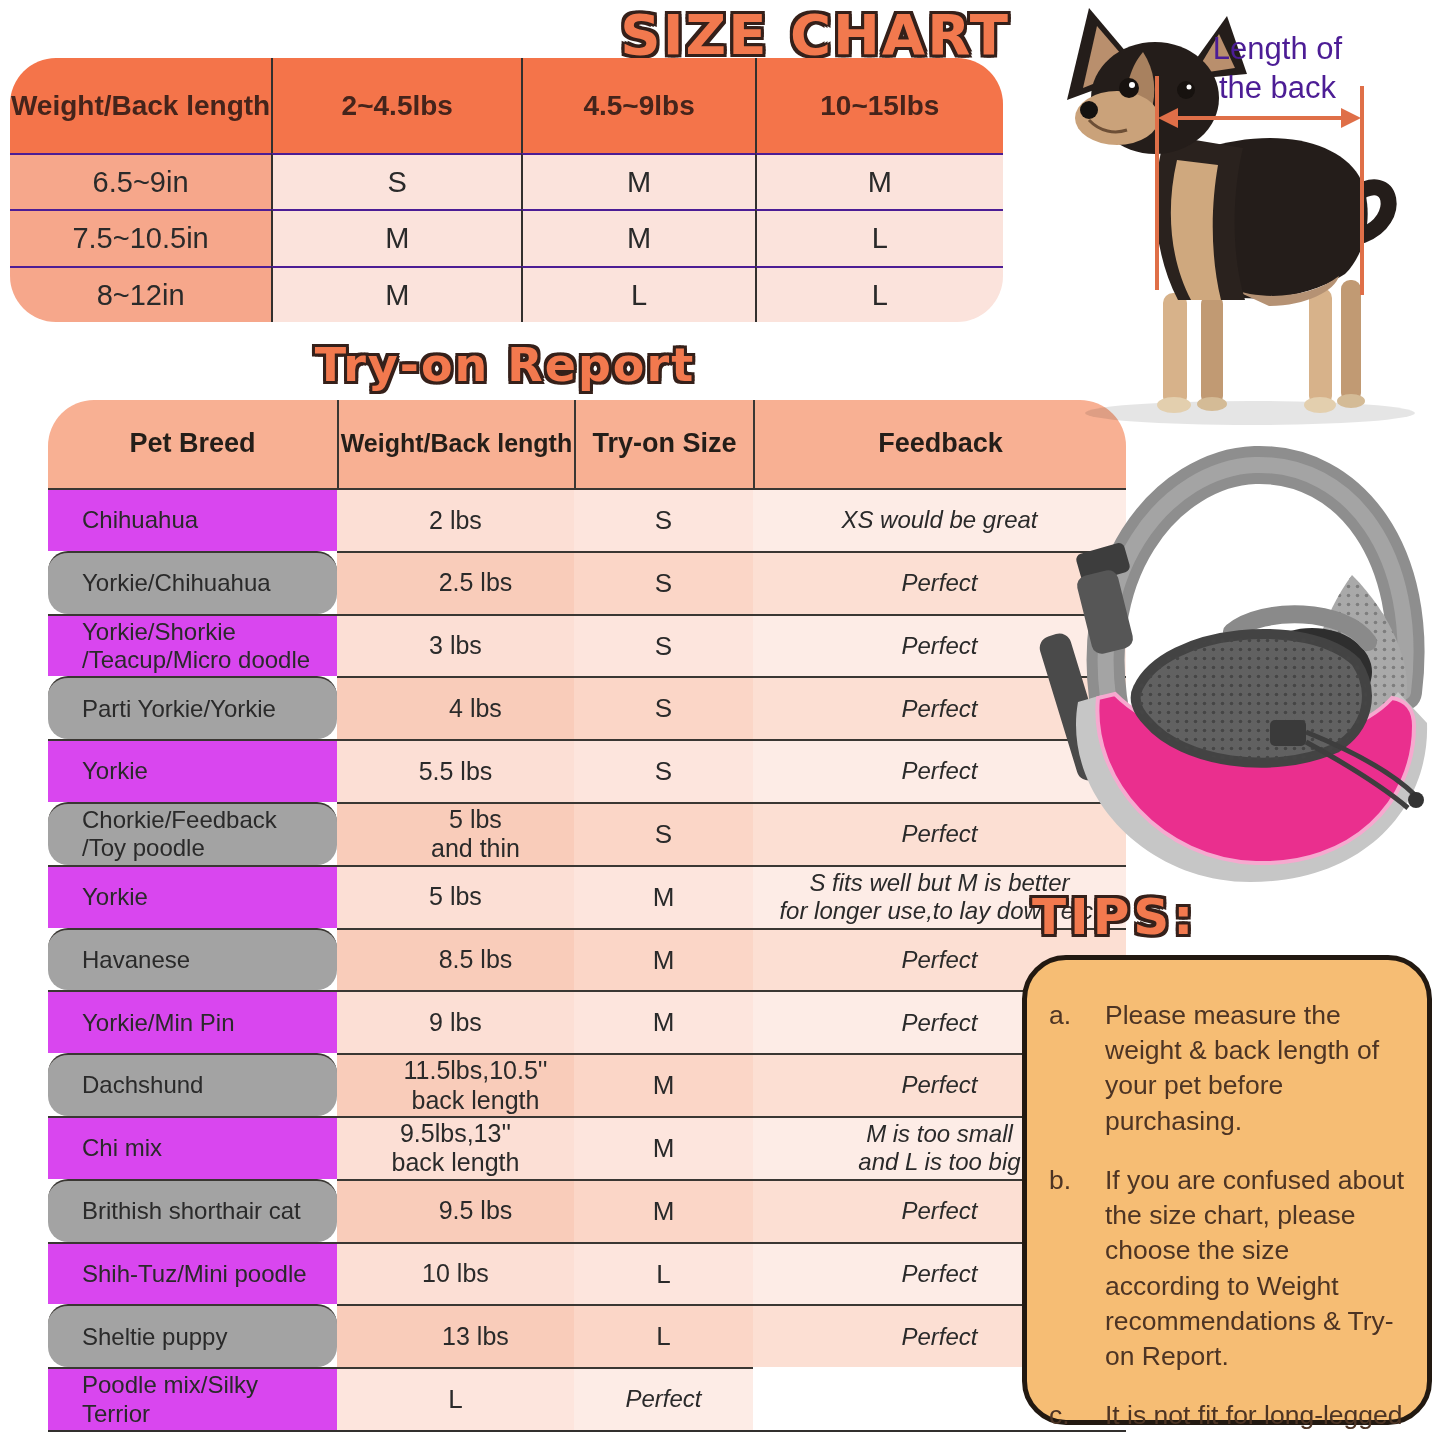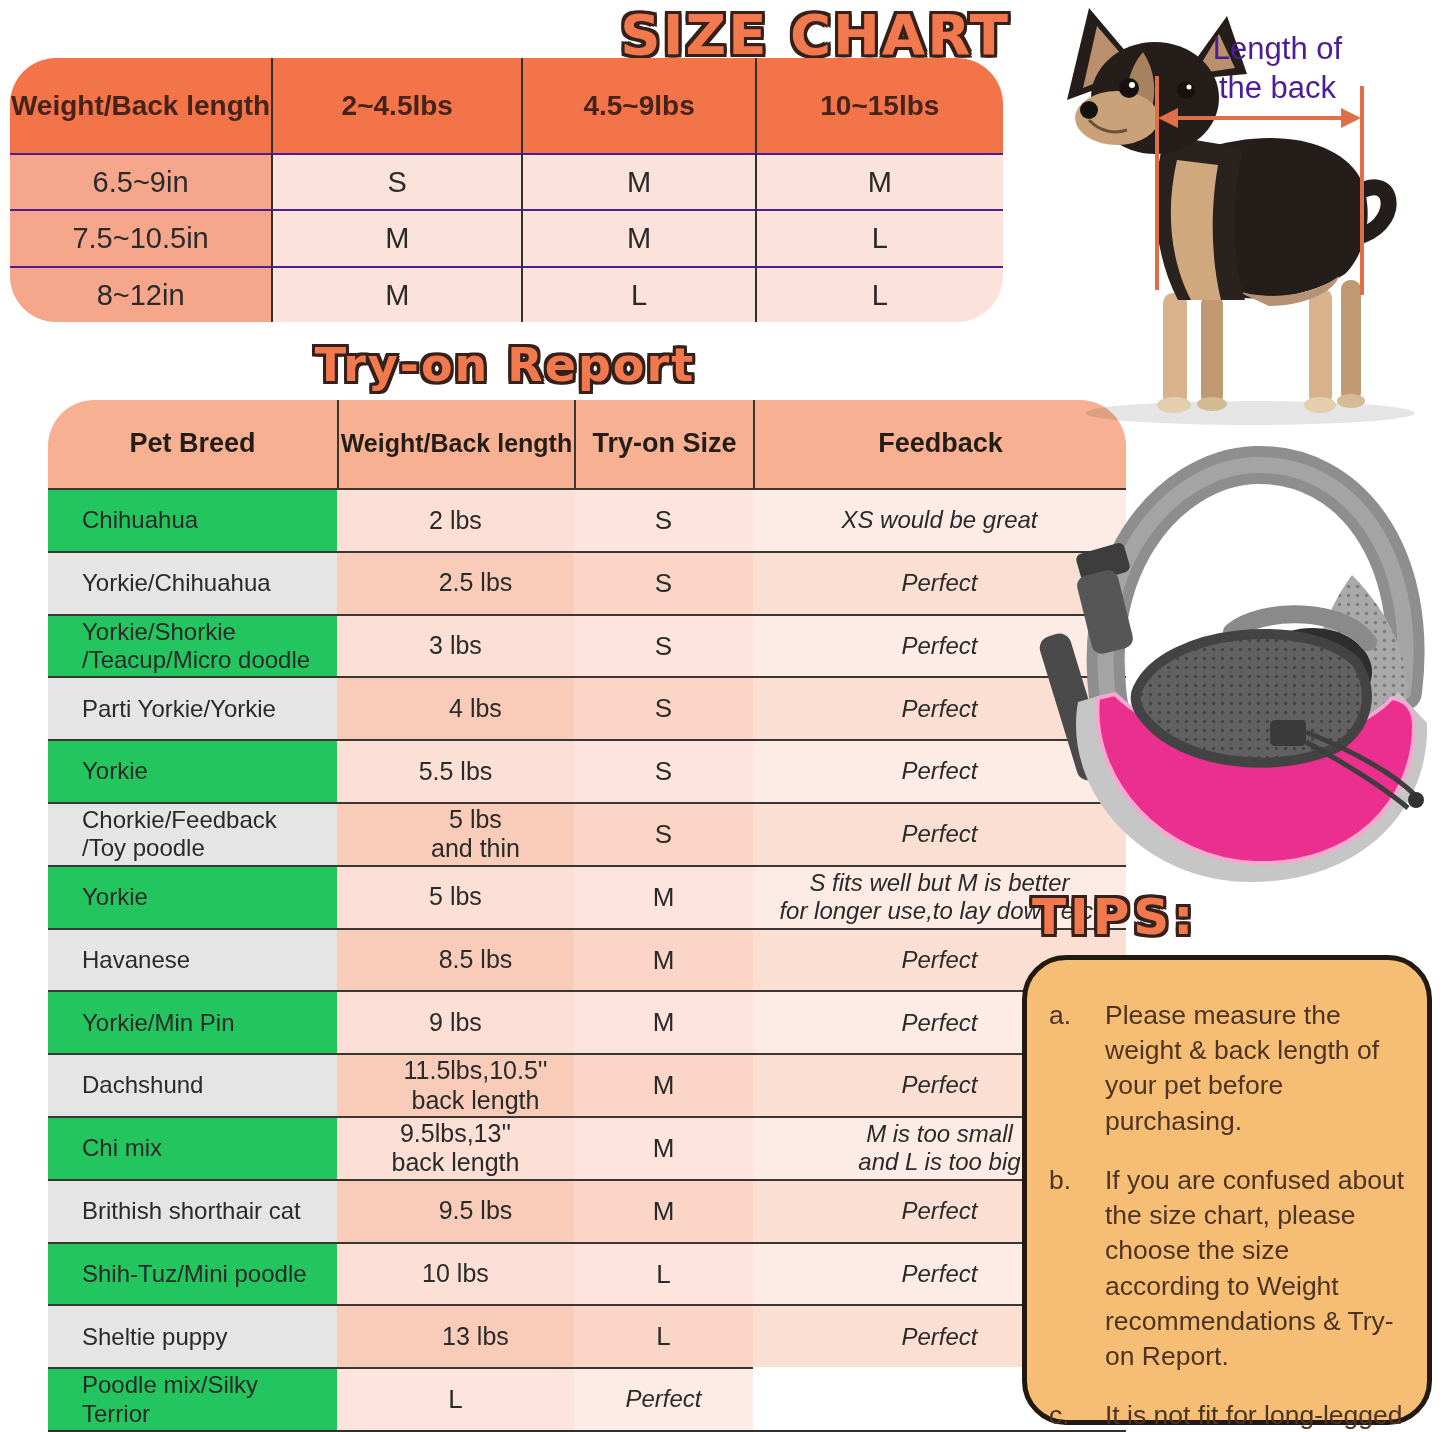--- a/index.html
+++ b/index.html
@@ -54,23 +54,23 @@
     grid-template-rows:88px repeat(15,1fr);
     border-radius:46px 46px 0 0;overflow:hidden;
     border-bottom:2px solid #32302e;box-sizing:border-box;margin-left:43px;
   }
   .to-table .cell{border-top:2px solid #3a3733;font-size:26px;}
   .to-table .to-h{border-top:none;background:#f8b093;color:#241e19;font-weight:bold;font-size:27px;}
   .to-table .to-h.c2,.to-table .to-h.c3,.to-table .to-h.c4{border-left:2px solid #3a3733;}
   .to-table .breed{justify-content:flex-start;text-align:left;padding-left:34px;font-size:24px;}
   .to-table .feedback{font-size:24px;font-style:italic;}
   .to-table .c2{font-size:25px;}
-  .light.c1{background:#22c55e;} .light.c2{background:#fcdfd5;}
+  .light.c1{background:#d946ef;} .light.c2{background:#fcdfd5;}
   .light.c3{background:#fde5dd;} .light.c4{background:#fdece6;}
-  .dark.c1{background:#e5e5e5;}  .dark.c2{background:#f9ccba;padding-left:40px;}
+  .dark.c1{background:#a3a3a3;border-radius:20px;}  .dark.c2{background:#f9ccba;padding-left:40px;}
   .dark.c3{background:#fbd6c7;}  .dark.c4{background:#fcdfd3;}
 
   
   .dog-figure{position:absolute;left:1005px;top:0;width:440px;height:430px;}
   .length-label{
     position:absolute;left:1200px;top:30px;width:155px;
     font-size:31px;line-height:1.25;color:#4c1d95;text-align:center;
     white-space:pre-line;
   }
 

